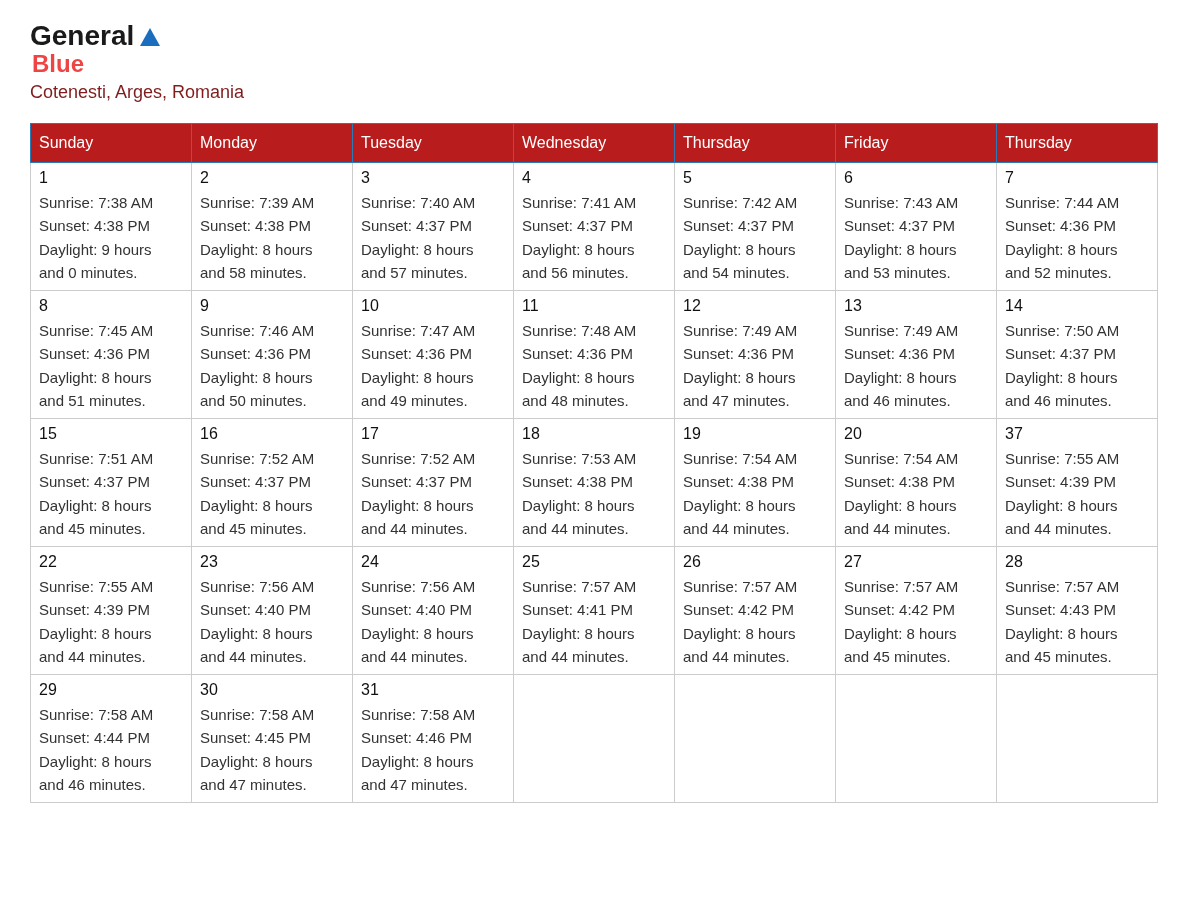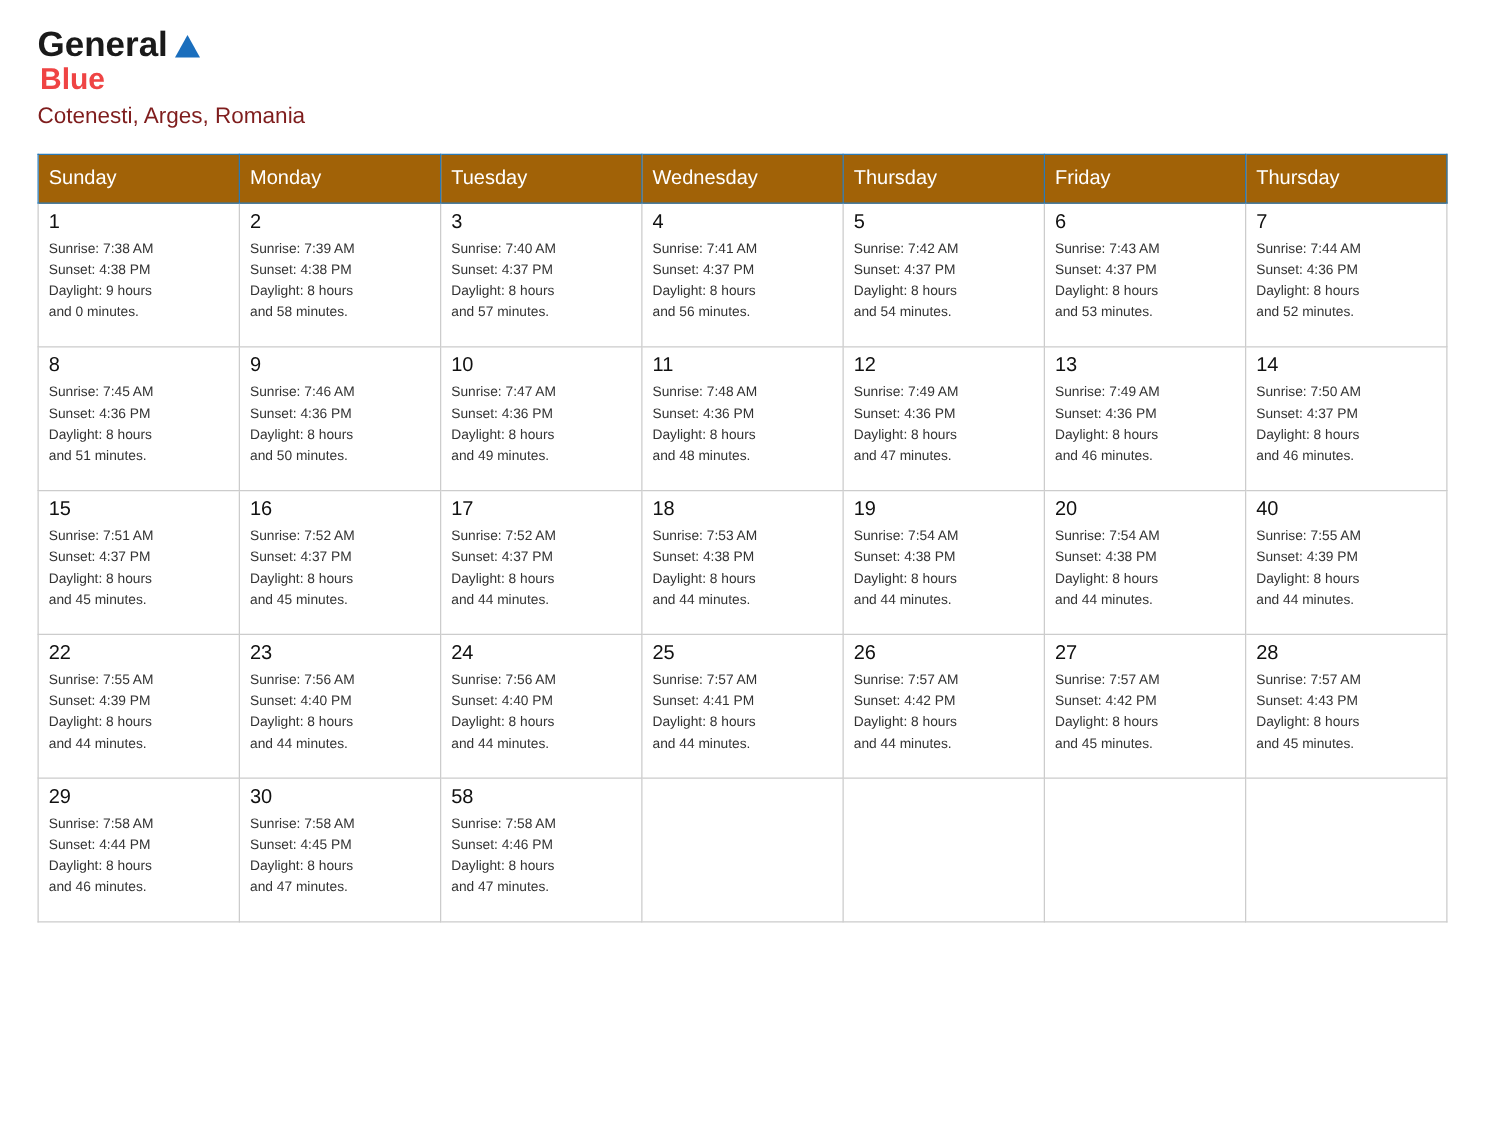--- a/index.html
+++ b/index.html
@@ -35,21 +35,21 @@
       font-size: 18px;
       color: #7f1d1d;
       margin-top: 4px;
     }
     .calendar {
       width: 100%;
       border-collapse: collapse;
       font-size: 13.5px;
     }
     .calendar th {
-      background: #a16207;
+      background: #b91c1c;
       color: #fff;
       padding: 10px 8px;
       text-align: left;
       font-weight: normal;
       font-size: 16px;
       border: 1px solid #2a7ab8;
     }
     .calendar td {
       border: 1px solid #ccc;
       vertical-align: top;
@@ -58,21 +58,21 @@
       height: 115px;
     }
     .day-number {
       font-size: 16px;
       font-weight: normal;
       color: #111;
       display: block;
       margin-bottom: 4px;
     }
     .day-info {
-      font-size: 11px;
+      font-size: 15px;
       color: #333;
       line-height: 1.55;
     }
     .empty-cell {
       background: #fff;
     }
     .calendar tr:last-child td {
       height: 115px;
     }
     
@@ -204,21 +204,21 @@
         </td>
         <td>
           <span class="day-number">19</span>
           <div class="day-info">Sunrise: 7:54 AM<br>Sunset: 4:38 PM<br>Daylight: 8 hours<br>and 44 minutes.</div>
         </td>
         <td>
           <span class="day-number">20</span>
           <div class="day-info">Sunrise: 7:54 AM<br>Sunset: 4:38 PM<br>Daylight: 8 hours<br>and 44 minutes.</div>
         </td>
         <td>
-          <span class="day-number">40</span>
+          <span class="day-number">37</span>
           <div class="day-info">Sunrise: 7:55 AM<br>Sunset: 4:39 PM<br>Daylight: 8 hours<br>and 44 minutes.</div>
         </td>
       </tr>
       <tr>
         <td>
           <span class="day-number">22</span>
           <div class="day-info">Sunrise: 7:55 AM<br>Sunset: 4:39 PM<br>Daylight: 8 hours<br>and 44 minutes.</div>
         </td>
         <td>
           <span class="day-number">23</span>
@@ -248,21 +248,21 @@
       <tr>
         <td>
           <span class="day-number">29</span>
           <div class="day-info">Sunrise: 7:58 AM<br>Sunset: 4:44 PM<br>Daylight: 8 hours<br>and 46 minutes.</div>
         </td>
         <td>
           <span class="day-number">30</span>
           <div class="day-info">Sunrise: 7:58 AM<br>Sunset: 4:45 PM<br>Daylight: 8 hours<br>and 47 minutes.</div>
         </td>
         <td>
-          <span class="day-number">58</span>
+          <span class="day-number">31</span>
           <div class="day-info">Sunrise: 7:58 AM<br>Sunset: 4:46 PM<br>Daylight: 8 hours<br>and 47 minutes.</div>
         </td>
         <td class="empty-cell"></td>
         <td class="empty-cell"></td>
         <td class="empty-cell"></td>
         <td class="empty-cell"></td>
       </tr>
     </tbody>
 </table>
 

